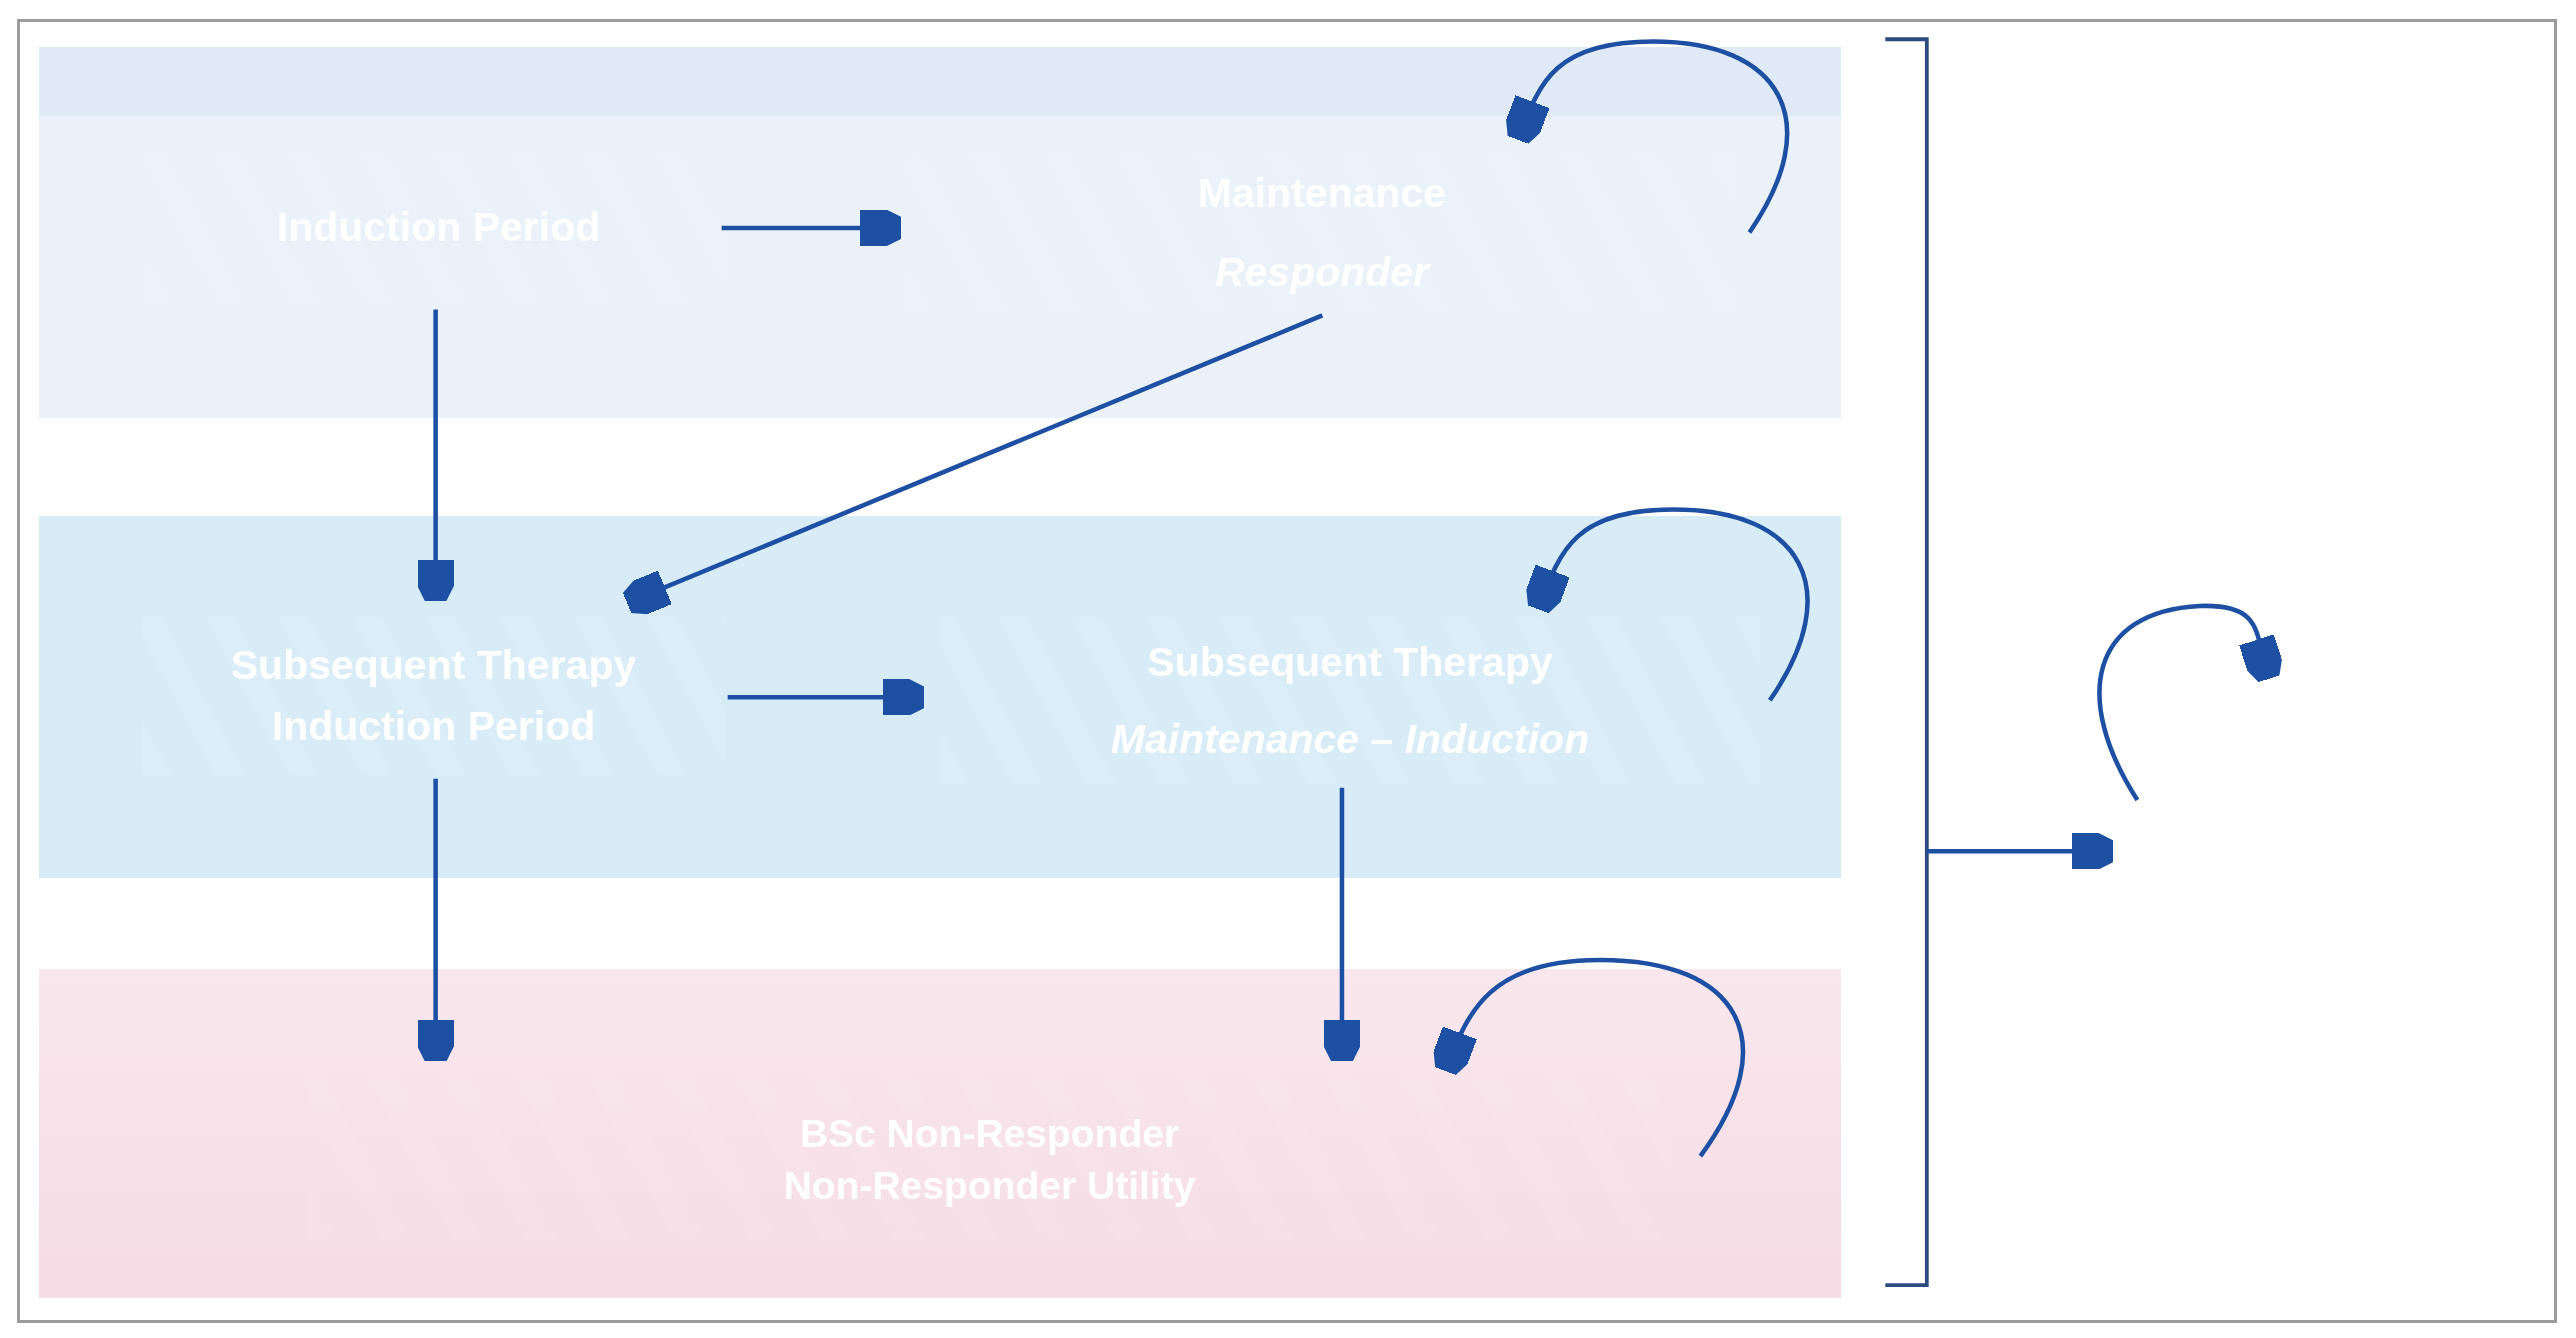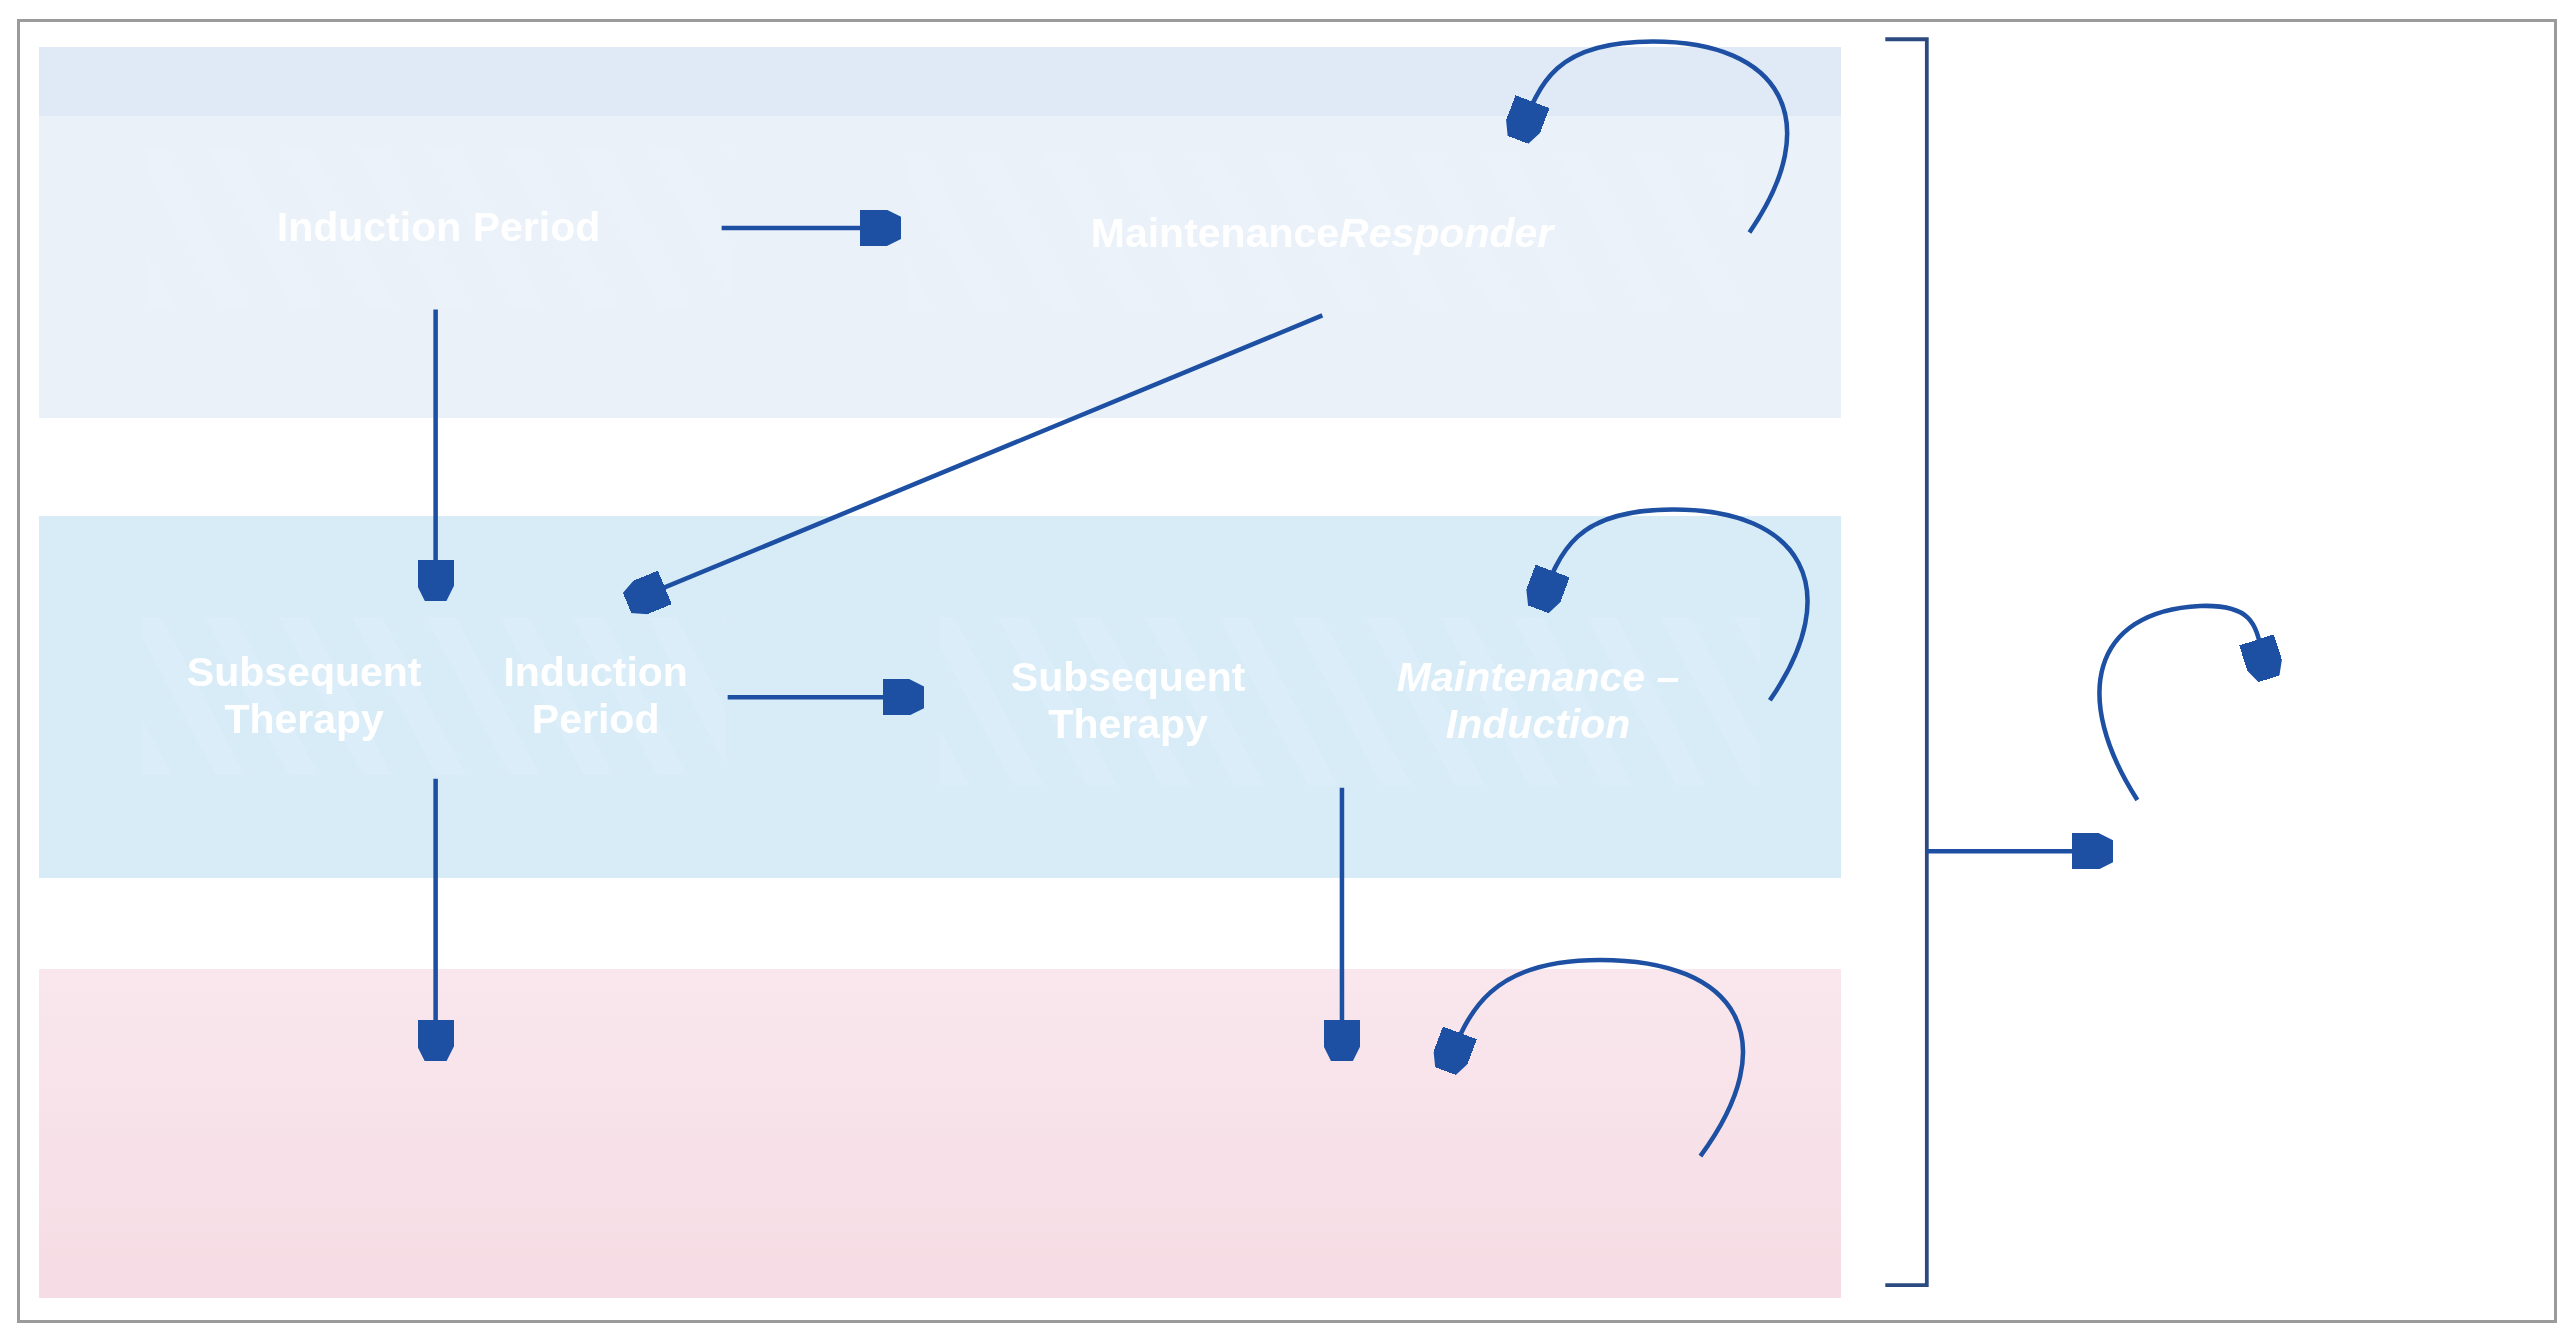--- a/index.html
+++ b/index.html
@@ -5,21 +5,21 @@
   html,body{margin:0;padding:0;background:#ffffff;}
   body{font-family:"Liberation Sans","DejaVu Sans",sans-serif;}
   .figure{position:relative;width:2576px;height:1338px;background:#ffffff;overflow:hidden;}
   .frame{position:absolute;left:17.4px;top:19px;width:2540px;height:1304px;
          border:3px solid var(--frame-border);background:#ffffff;box-sizing:border-box;}
   .band{position:absolute;left:39px;width:1802px;}
   .band-top{top:47px;height:371px;background:var(--band-top);}
   .band-top-strip{position:absolute;left:39px;top:47px;width:1802px;height:69px;background:var(--band-top-strip);}
   .band-mid{top:516px;height:362px;background:var(--band-mid);}
   .band-bottom{top:969px;height:329px;background:linear-gradient(180deg,var(--band-bottom) 0%,var(--band-bottom-b) 100%);}
-  .box{position:absolute;display:flex;flex-direction:row;align-items:center;justify-content:center;
+  .box{position:absolute;display:flex;flex-direction:column;align-items:center;justify-content:center;
        color:#ffffff;font-weight:700;text-align:center;z-index:2;}
   .box .l1,.box .l2,.box .single{display:block;}
   .box .l2.it{font-style:italic;}
   .box-induction{left:146px;top:148px;width:585px;height:159px;font-size:41px;
        background:linear-gradient(120deg,var(--induction-a),var(--induction-b));}
   .box-maintenance{left:906px;top:153px;width:832px;height:160px;font-size:41px;row-gap:32px;
        background:linear-gradient(103deg,var(--maint-a) 0%,var(--maint-b) 78%);}
   .box-st-induction{left:142px;top:617px;width:583px;height:158px;font-size:41px;row-gap:13.6px;
        background:linear-gradient(103deg,var(--st-a) 0%,var(--st-a) 30%,var(--st-b) 85%);}
   .box-st-maintenance{left:940px;top:617px;width:820px;height:168px;font-size:41px;row-gap:30px;
@@ -56,20 +56,24 @@
   <div class="box box-st-induction sheen">
     <span class="l1">Subsequent Therapy</span>
     <span class="l2">Induction Period</span>
   </div>
 
   <div class="box box-st-maintenance sheen">
     <span class="l1">Subsequent Therapy</span>
     <span class="l2 it">Maintenance – Induction</span>
   </div>
 
+  <div class="box box-bsc sheen">
+    <span class="l1">BSc Non-Responder</span>
+    <span class="l2">Non-Responder Utility</span>
+  </div>
 
   <div class="box box-death sheen">
     <span class="single">Death</span>
   </div>
 
   <svg class="arrows" viewBox="0 0 3413 1773">
     <defs>
       <marker id="ah" viewBox="0 0 10 10" refX="9" refY="5" markerWidth="9" markerHeight="8" orient="auto-start-reverse" markerUnits="strokeWidth">
         <path d="M0 0 L10 5 L0 10 z" fill="#1d4fa3" stroke="none"></path>
       </marker>

